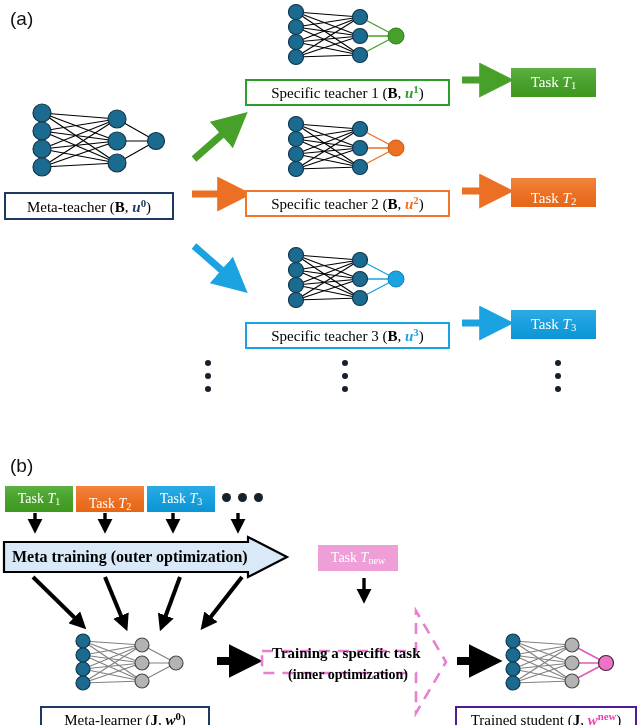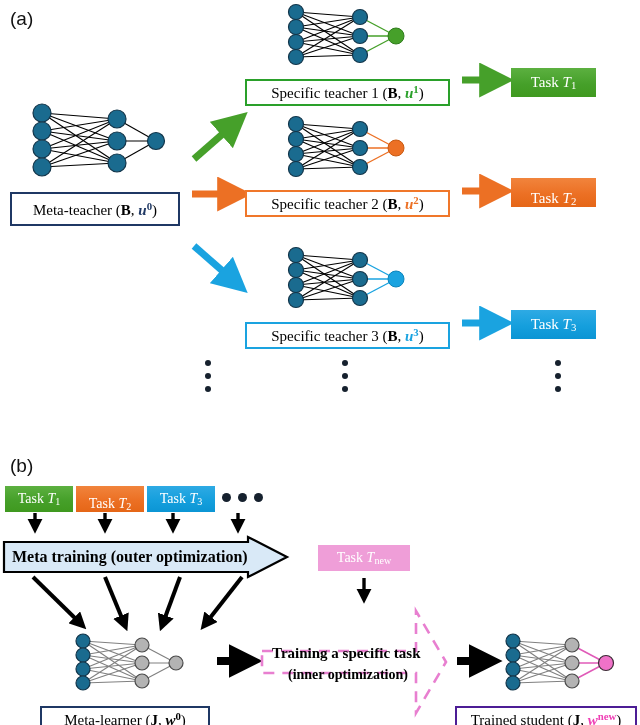--- a/index.html
+++ b/index.html
@@ -76,21 +76,21 @@
       <circle cx="17" cy="26" r="9"></circle>
     <circle cx="17" cy="44" r="9"></circle>
       <circle cx="17" cy="62" r="9"></circle>
     <circle cx="92" cy="14" r="9"></circle>
       <circle cx="92" cy="36" r="9"></circle>
       <circle cx="92" cy="58" r="9"></circle>
     <circle cx="131" cy="36" r="8.5"></circle>
   </g>
 </svg>
 
-<div class="lbox navy" style="left:10px;top:180px;width:170px;height:34px;">
+<div class="lbox navy" style="left:4px;top:180px;width:170px;height:28px;">
   <span>
     <span>Meta-teacher (</span><b>B</b><span>, </span><span class="mathvar" style="color:#1f3864">u</span><span class="sup" style="color:#1f3864;font-weight:bold;">0</span><span>)</span>
   </span>
 </div>
 
 <svg style="left:190px;top:115px;" width="56" height="50">
   <defs>
       <marker id="mg" markerWidth="5" markerHeight="5" refX="2.4" refY="2.5" orient="auto">
         <path d="M0,0 L5,2.5 L0,5 z" fill="#46a02a"></path>
       </marker>
@@ -363,21 +363,21 @@
 
 <svg style="left:215px;top:650px;" width="44" height="22">
   <defs>
       <marker id="mk3" markerWidth="4.2" markerHeight="4.2" refX="2" refY="2.1" orient="auto">
         <path d="M0,0 L4.2,2.1 L0,4.2 z" fill="#000"></path>
       </marker>
     </defs>
   <line x1="2" y1="11" x2="30" y2="11" stroke="#000" stroke-width="8" marker-end="url(#mk3)"></line>
 </svg>
 
-<div class="task p" style="left:318px;top:545px;width:92px;height:26px;font-size:14px;">
+<div class="task p" style="left:318px;top:545px;width:80px;height:26px;font-size:14px;">
   <span><span>Task </span><span class="cal">T</span><span class="sub">new</span></span>
 </div>
 <svg style="left:356px;top:578px;" width="16" height="28">
   <defs>
       <marker id="mk4" markerWidth="4.5" markerHeight="4.5" refX="2.2" refY="2.25" orient="auto">
         <path d="M0,0 L4.5,2.25 L0,4.5 z" fill="#000"></path>
       </marker>
     </defs>
   <line x1="8" y1="0" x2="8" y2="18" stroke="#000" stroke-width="3.4" marker-end="url(#mk4)"></line>
 </svg>

